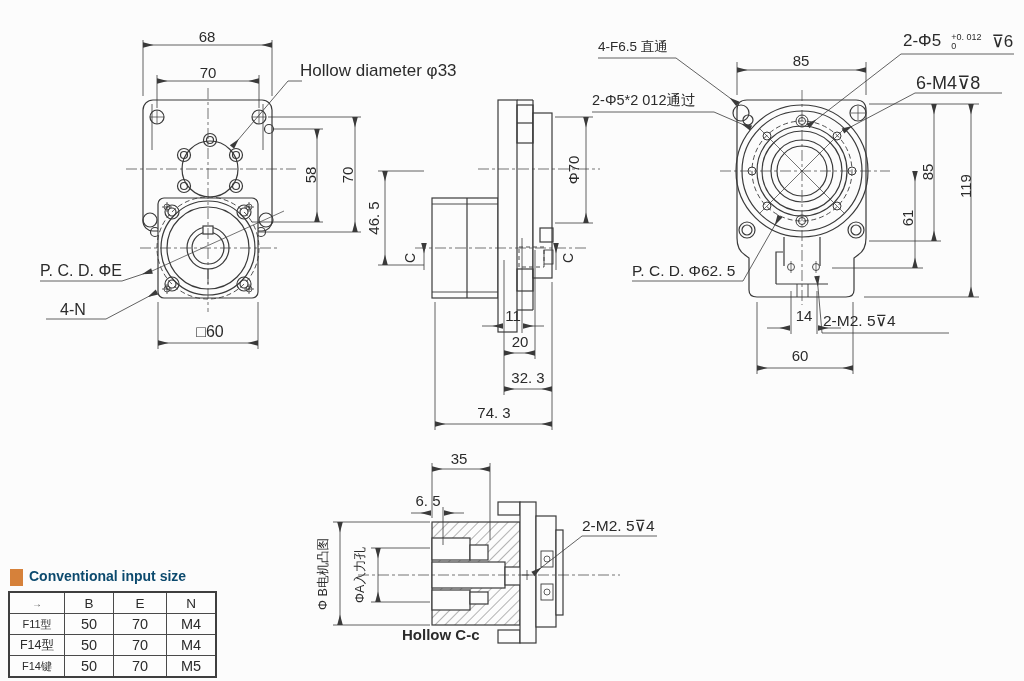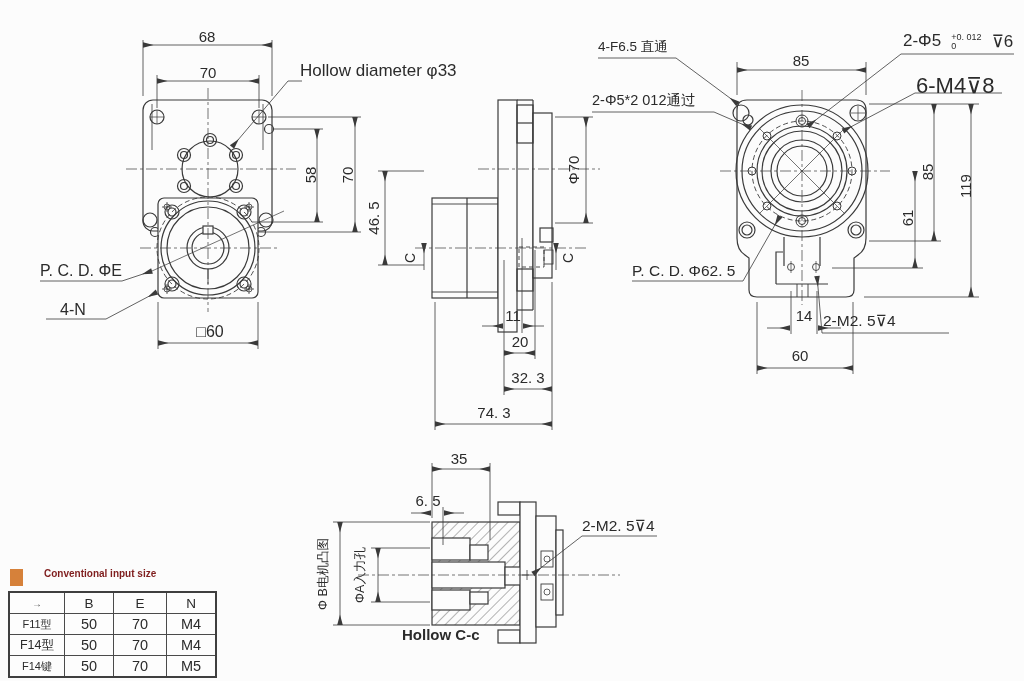--- a/index.html
+++ b/index.html
@@ -6,21 +6,21 @@
   #stage{position:relative;width:1024px;height:681px;background:#fcfcfc;overflow:hidden;
          font-family:"Liberation Sans","DejaVu Sans",sans-serif;color:#2b2b2b;}
   svg{position:absolute;left:0;top:0;}
   .lbl{position:absolute;white-space:nowrap;color:#2b2b2b;line-height:1.1;}
   .c{transform:translate(-50%,-50%);}
   .cr{transform:translate(-50%,-50%) rotate(-90deg);}
   .tol{position:absolute;display:flex;align-items:flex-start;gap:10px;}
   .tol .big{font-size:17px;}
   .tol .stack{display:flex;flex-direction:column;font-size:9px;line-height:9px;padding-top:2px;}
   .tbl-bullet{position:absolute;left:10px;top:569px;width:13px;height:17px;}
-  .tbl-title{position:absolute;left:44px;top:568px;font-size:10px;font-weight:600;color:#7f1d1d;}
+  .tbl-title{position:absolute;left:29px;top:568px;font-size:14px;font-weight:600;color:#0c4a6e;}
   table.spec{position:absolute;left:8px;top:591px;border-collapse:collapse;background:#fdfdfd;
              border:2px solid #3f3f3f;}
   table.spec th,table.spec td{border:1px solid #4a4a4a;text-align:center;padding:0;height:20px;}
   table.spec th{font-weight:normal;font-size:13.5px;}
   table.spec .w0{width:54px;} table.spec .w1{width:48px;} table.spec .w2{width:52px;} table.spec .w3{width:48px;}
   table.spec td.name{font-size:11px;} table.spec td.val{font-size:14.5px;}
   table.spec th.arrow{font-size:10px;color:#555;}
 </style>
 </head>
 <body>
@@ -319,21 +319,21 @@
 <div class="lbl" style="left:598px;top:40px;font-size:13.5px;">4-F6.5 直通</div>
 <div class="lbl" style="left:592px;top:93px;font-size:14.5px;">2-Φ5*2 012通过</div>
 <div class="tol" style="left:903px;top:31px;">
   <span class="big">2-Φ5</span>
   <span class="stack">
     <span>+0. 012</span>
     <span>0</span>
   </span>
   <span class="big">⊽6</span>
 </div>
-<div class="lbl" style="left:916px;top:74px;font-size:22px;">6-M4⊽8</div>
+<div class="lbl" style="left:916px;top:74px;font-size:18px;">6-M4⊽8</div>
 <div class="lbl c" style="left:801px;top:61px;font-size:15px;">85</div>
 <div class="lbl cr" style="left:928px;top:172px;font-size:15px;">85</div>
 <div class="lbl cr" style="left:966px;top:186px;font-size:15px;">119</div>
 <div class="lbl cr" style="left:908px;top:218px;font-size:15px;">61</div>
 <div class="lbl" style="left:632px;top:262px;font-size:15.5px;">P. C. D. Φ62. 5</div>
 <div class="lbl c" style="left:804px;top:316px;font-size:15px;">14</div>
 <div class="lbl" style="left:823px;top:312px;font-size:15.5px;">2-M2. 5⊽4</div>
 <div class="lbl c" style="left:800px;top:356px;font-size:15px;">60</div>
 
 <div class="lbl c" style="left:459px;top:459px;font-size:15px;">35</div>

